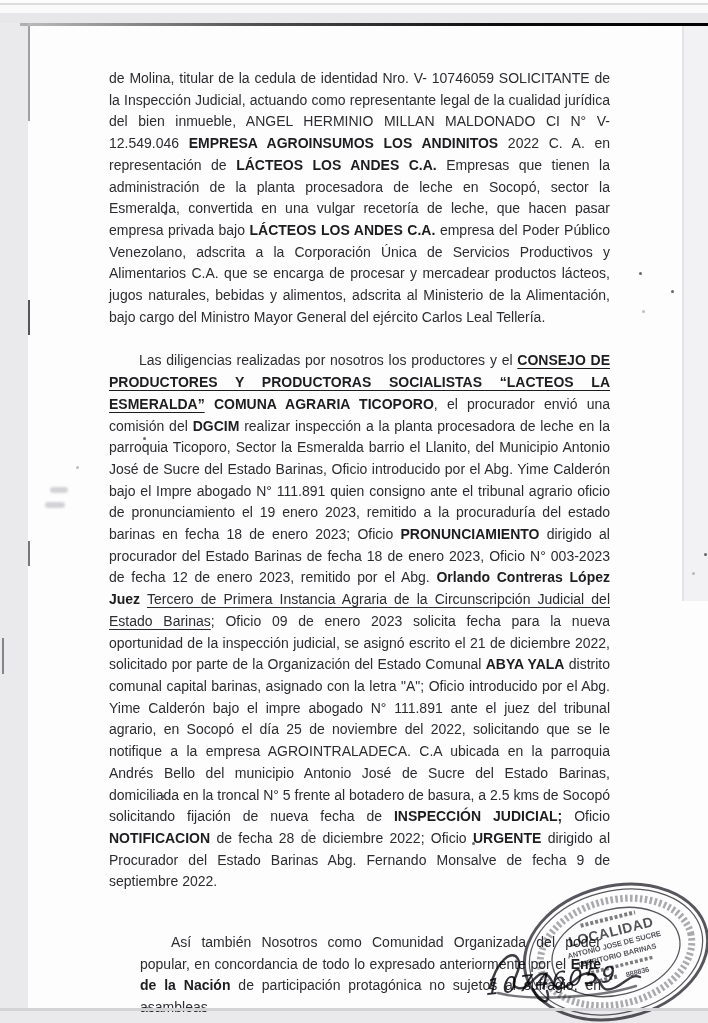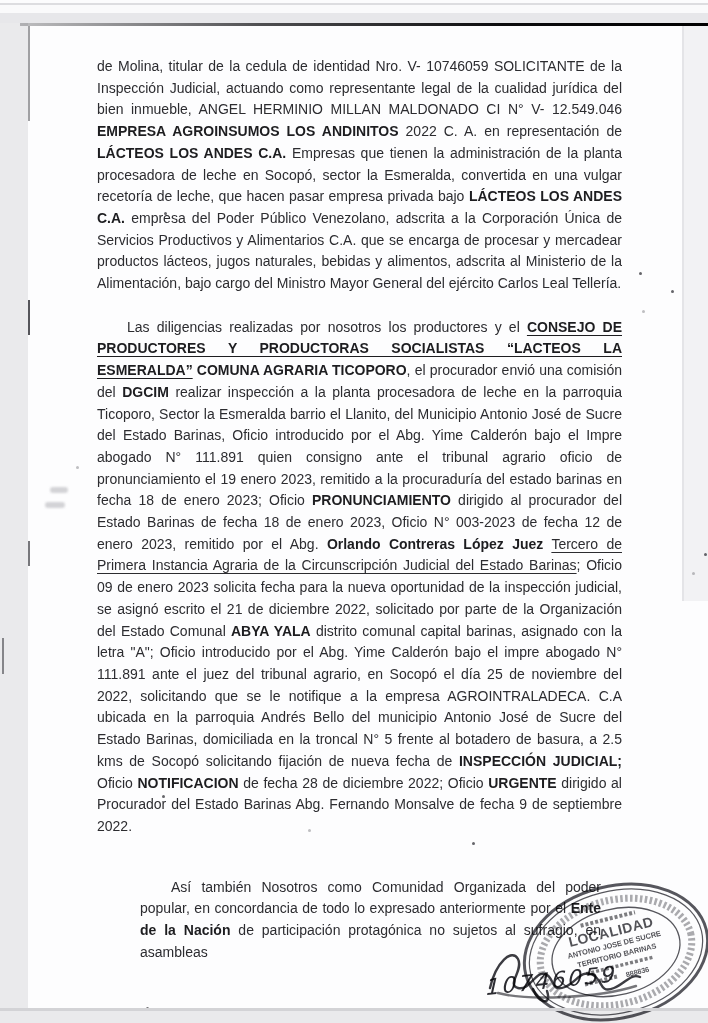--- a/index.html
+++ b/index.html
@@ -26,21 +26,21 @@
   .left-seg3{left:0;top:518px;width:2px;height:25px;background:#55555a;opacity:.8;}
   .right-band{left:655px;top:3px;width:25px;height:575px;background:#f2f2f4;}
   .right-edge-line{left:654px;top:3px;width:2px;height:575px;background:#e4e4e7;}
 
   
   .textblock{
     left:69px;top:33px;width:525px;
     font-size:14px;line-height:21.7px;color:#2c2c30;
     text-align:justify;
   }
-  .para{margin:0;}
+  .para{margin:12px;}
   .p2{margin-top:22px;text-indent:30px;}
   .p3{margin-top:39px;margin-left:43px;margin-right:21px;text-indent:31px;}
   .b{font-weight:700;color:#1d1d20;}
   .u{text-decoration:underline;text-decoration-thickness:1.4px;text-underline-offset:3px;}
 
   
   .speck{width:3px;height:3px;background:#4a4a50;border-radius:50%;opacity:.85;}
   .speck.faint{opacity:.35;}
   .smudge{background:#c9c9cd;border-radius:3px;filter:blur(1.2px);opacity:.8;}
 

